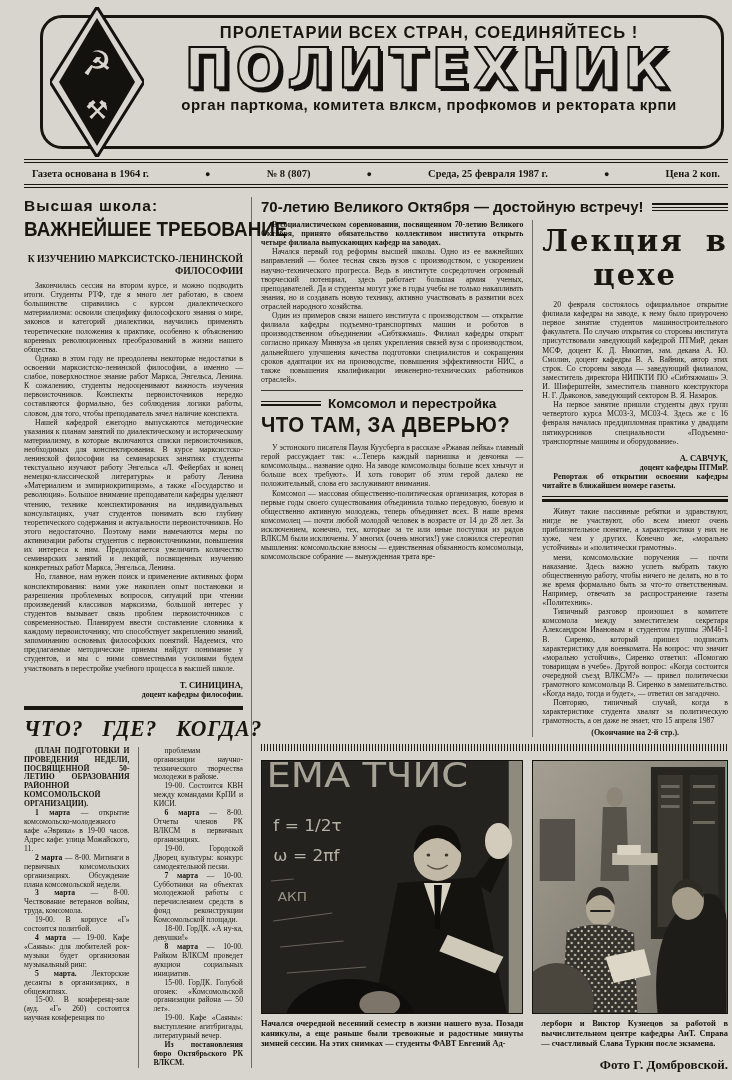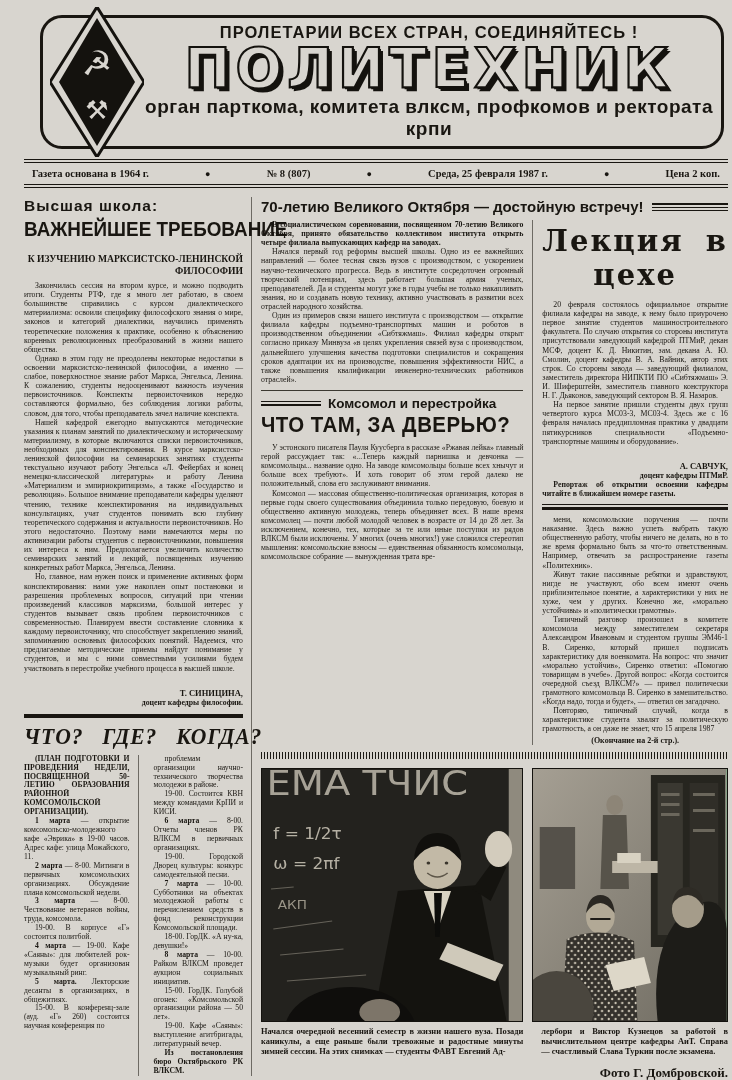--- a/index.html
+++ b/index.html
@@ -6,38 +6,38 @@
   .page{position:relative;width:732px;height:1080px;background:#d8d5cf;overflow:hidden;
         font-family:"Liberation Serif",serif;color:#191611;margin:0 auto;}
   
   .masthead{position:relative;margin:13px 8px 0 24px;height:138px;}
   .mast-box{position:absolute;left:16px;right:0;top:2px;bottom:2px;border:3px solid #191611;border-radius:22px;}
   .mast-inner{position:absolute;left:120px;right:10px;top:4px;text-align:center;}
   .slogan{font-family:"Liberation Sans",sans-serif;font-weight:bold;font-size:16.5px;letter-spacing:1px;margin-top:6px;}
   .paper-title{font-family:"DejaVu Sans",sans-serif;font-weight:bold;font-size:55px;line-height:56px;
       letter-spacing:5px;color:#d8d5cf;-webkit-text-stroke:2.2px #14120e;
       text-shadow:4px 4px 0 #14120e,2px 2px 0 #14120e;margin-top:-2px;white-space:nowrap;}
-  .mast-sub{font-family:"Liberation Sans",sans-serif;font-size:19px;font-weight:bold;letter-spacing:.5px;margin-top:0px;}
+  .mast-sub{font-family:"Liberation Sans",sans-serif;font-size:15px;font-weight:bold;letter-spacing:.5px;margin-top:0px;}
   .romb{position:absolute;left:26px;top:-6px;width:94px;height:150px;}
   
   .dateline{margin:8px 4px 0 24px;border-top:4px double #191611;border-bottom:4px double #191611;
      display:flex;align-items:center;justify-content:space-between;padding:5px 8px;
      font-weight:bold;font-size:10.5px;}
   .bullet{font-size:9px;}
   
   .content{display:grid;grid-template-columns:228px 1fr;column-gap:9px;margin:9px 4px 0 24px;align-items:start;}
   .col-left{border-right:1px solid #6d6a63;padding-right:8px;}
   .main-right{display:grid;grid-template-columns:1fr 1.02fr;column-gap:9px;align-items:start;}
   .span2{grid-column:1/3;}
   .col-rightcol{border-left:1px solid #6d6a63;padding-left:9px;}
   
   .para{font-size:7.8px;line-height:1.17;text-align:justify;text-indent:11px;margin:0;}
   .para.bold{font-weight:bold;}
   .lede .para{font-weight:bold;}
-  .sig{text-align:right;font-weight:bold;font-size:8.5px;margin-top:15px;}
+  .sig{text-align:right;font-weight:bold;font-size:8.5px;margin-top:7px;}
   .sig-role{text-align:right;font-weight:bold;font-size:7.8px;}
   
   .vs-label{font-family:"Liberation Sans",sans-serif;font-weight:bold;font-size:15.5px;letter-spacing:1px;}
   .vs-line2{display:flex;align-items:center;gap:8px;margin:3px 0 4px;}
   .vs-rule{flex:1;height:5px;background:
       repeating-linear-gradient(180deg,#191611 0 1.6px,transparent 1.6px 3.4px);}
   .vs-label2{font-family:"Liberation Sans",sans-serif;font-weight:bold;font-size:14.5px;}
   .headline-left{font-family:"Liberation Sans",sans-serif;font-weight:bold;font-size:20.5px;
       transform:scaleX(.92);transform-origin:left;white-space:nowrap;margin:2px 0 3px;}
   .subhead{font-weight:bold;font-size:9.6px;text-align:right;line-height:1.25;margin:12px 0 4px;}
@@ -178,22 +178,22 @@
             <p class="para">20 февраля состоялось официальное открытие филиала кафедры на заводе, к нему было приурочено первое занятие студентов машиностроительного факультета. По случаю открытия со стороны института присутствовали заведующий кафедрой ПТМиР, декан МСФ, доцент К. Д. Никитин, зам. декана А. Ю. Смолин, доцент кафедры В. А. Вайник, автор этих строк. Со стороны завода — заведующий филиалом, заместитель директора НИПКТИ ПО «Сибтяжмаш» Э. И. Шиферштейн, заместитель главного конструктора Н. Г. Дьяконов, заведующий сектором В. Я. Назаров.</p>
             <p class="para">На первое занятие пришли студенты двух групп четвертого курса МС03-3, МС03-4. Здесь же с 16 февраля началась преддипломная практика у двадцати пятикурсников специальности «Подъемно-транспортные машины и оборудование».</p>
           </div>
         <div class="sig">А. САВЧУК,</div>
         <div class="sig-role">доцент кафедры ПТМиР.</div>
         <div>
             <p class="para bold">Репортаж об открытии освоении кафедры читайте в ближайшем номере газеты.</p>
           </div>
         <div class="heavy-rule"></div>
         <div>
+            <p class="para">Живут такие пассивные ребятки и здравствуют, нигде не участвуют, обо всем имеют очень приблизительное понятие, а характеристики у них не хуже, чем у других. Конечно же, «морально устойчивы» и «политически грамотны».</p>
             <p class="para">мени, комсомольские поручения — почти наказание. Здесь важно успеть выбрать такую общественную работу, чтобы ничего не делать, но в то же время формально быть за что-то ответственным. Например, отвечать за распространение газеты «Политехник».</p>
-            <p class="para">Живут такие пассивные ребятки и здравствуют, нигде не участвуют, обо всем имеют очень приблизительное понятие, а характеристики у них не хуже, чем у других. Конечно же, «морально устойчивы» и «политически грамотны».</p>
             <p class="para">Типичный разговор произошел в комитете комсомола между заместителем секретаря Александром Ивановым и студентом группы ЭМ46-1 В. Сиренко, который пришел подписать характеристику для военкомата. На вопрос: что значит «морально устойчив», Сиренко ответил: «Помогаю товарищам в учебе». Другой вопрос: «Когда состоится очередной съезд ВЛКСМ?» — привел политически грамотного комсомольца В. Сиренко в замешательство. «Когда надо, тогда и будет», — ответил он загадочно.</p>
             <p class="para">Повторяю, типичный случай, когда в характеристике студента хвалят за политическую грамотность, а он даже не знает, что 15 апреля 1987</p>
           </div>
         <div class="continued">(Окончание на 2-й стр.).</div>
       </div>
 
       <div class="hatch-band span2"></div>
 
       <div class="photo">
         <svg viewBox="0 0 230 252" preserveAspectRatio="none">

